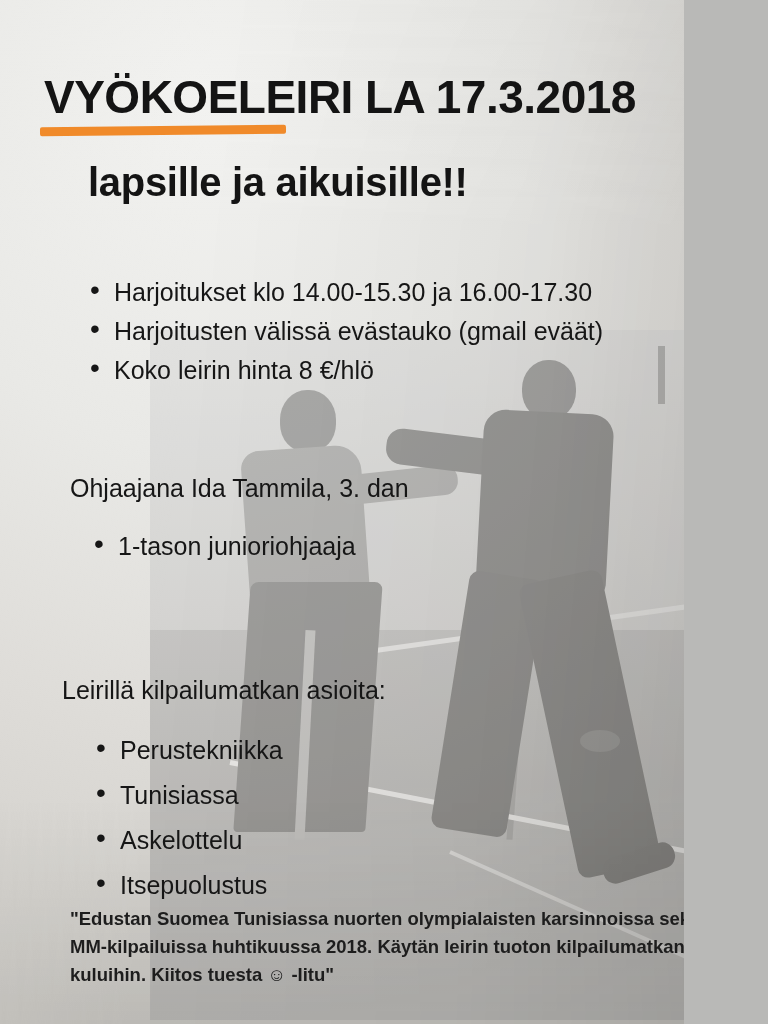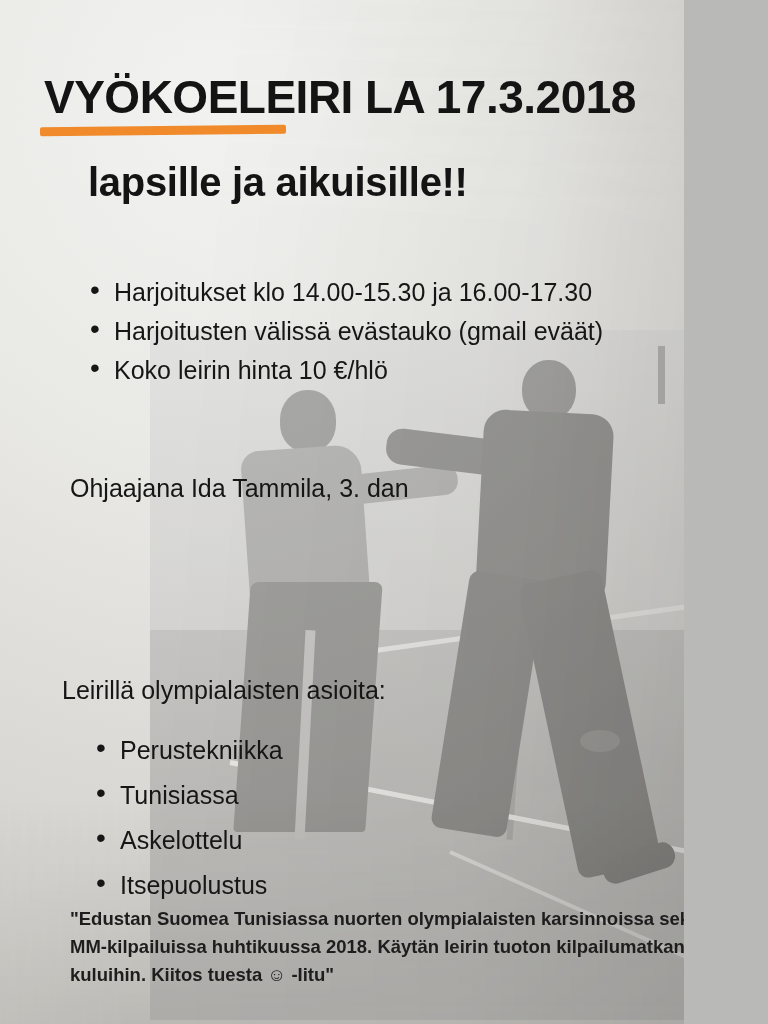--- a/index.html
+++ b/index.html
@@ -334,32 +334,33 @@
       <span class="title-hl">VYÖKOELEIRI</span><span class="title-rest">LA 17.3.2018</span>
     </div>
     <div class="title-underline"></div>
 
     <div class="subtitle">lapsille ja aikuisille!!</div>
 
     <div id="block-main-bullets">
       <ul class="bullets">
         <li>Harjoitukset klo 14.00-15.30 ja 16.00-17.30</li>
         <li>Harjoitusten välissä evästauko (gmail eväät)</li>
-        <li>Koko leirin hinta 10 €/hlö</li>
+        <li>Koko leirin hinta 8 €/hlö</li>
       </ul>
     </div>
 
     <div id="block-instructor-lead" class="lead">Ohjaajana Ida Tammila, 3. dan</div>
 
     <div id="block-instructor-bullets">
       <ul class="bullets">
+        <li>1-tason junioriohjaaja</li>
       </ul>
     </div>
 
-    <div id="block-topics-lead" class="lead">Leirillä olympialaisten asioita:</div>
+    <div id="block-topics-lead" class="lead">Leirillä kilpailumatkan asioita:</div>
 
     <div id="block-topics-bullets">
       <ul class="bullets">
         <li>Perustekniikka</li>
         <li>Tunisiassa</li>
         <li>Askelottelu</li>
         <li>Itsepuolustus</li>
       </ul>
     </div>
 

